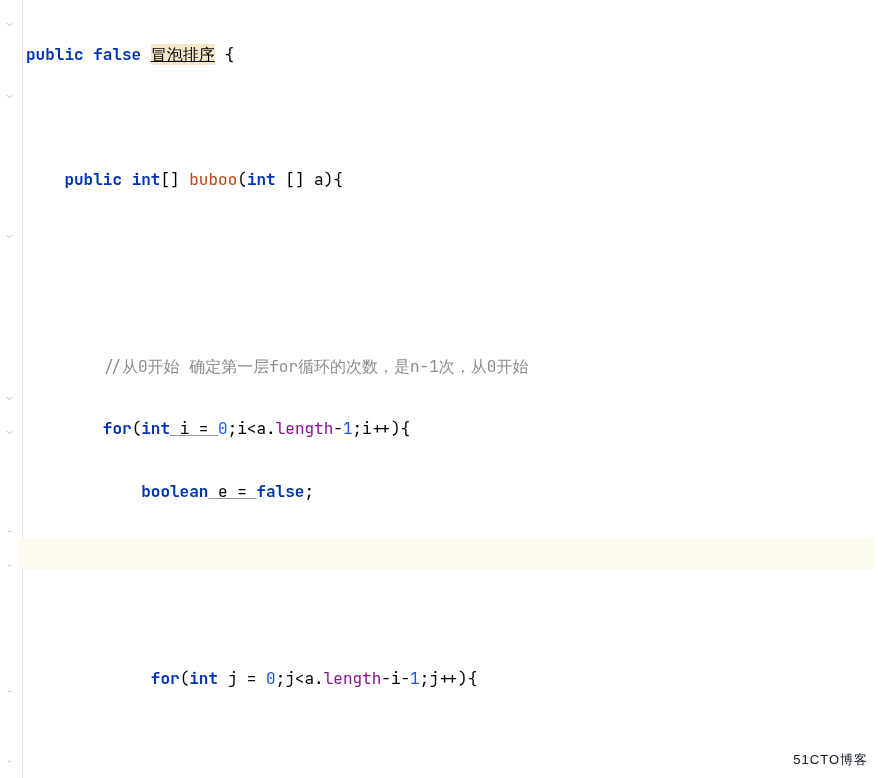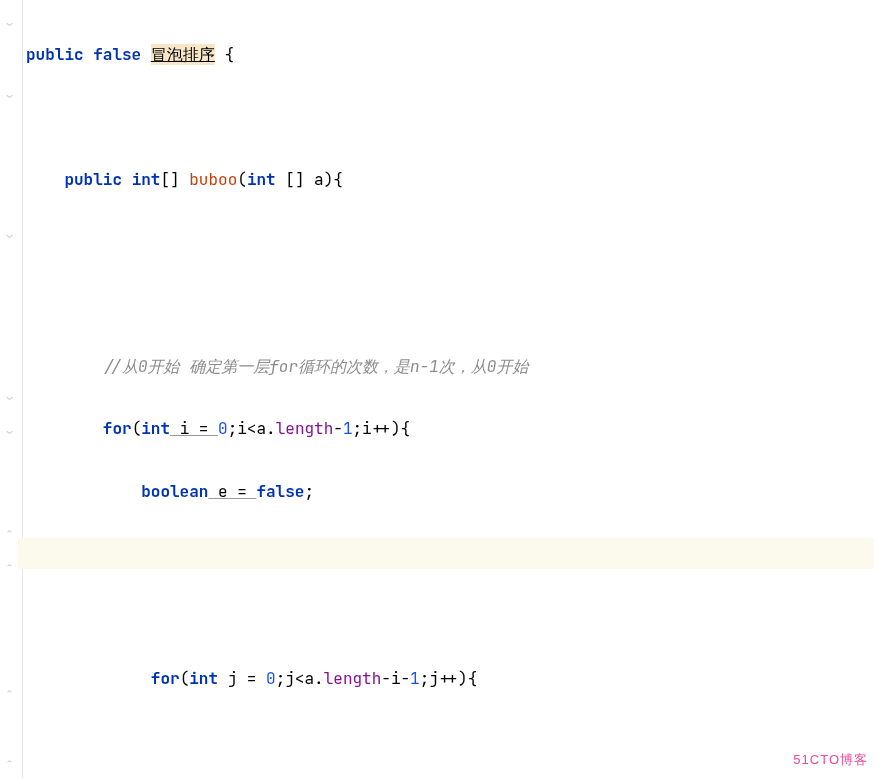--- a/index.html
+++ b/index.html
@@ -44,38 +44,38 @@
   }
   .line {
     display: block;
     padding-left: 4px;
     min-height: 1.95em;
   }
   .kw { color: #0033b3; font-weight: bold; margin-top: 32px; }
   .method { color: #c2410c; }
   .field-ref { color: #871094; }
   .num { color: #1750eb; }
-  .comment { color: #8c8c8c; font-style: italic; }
+  .comment { color: #8c8c8c; }
   .hl-class {
     background: #f7e7c6;
     text-decoration: underline;
   }
   .hl-line {
     background: #fcfaed;
     display: block;
     margin-left:-4px;
     padding-left:4px;
     width:852px;
   }
   .underline { text-decoration: underline; text-decoration-color:#999; }
   .watermark {
     position:absolute;
     right:10px;
     bottom:6px;
-    color:#ec4899;
+    color:#0f172a;
     font-family: sans-serif;
     font-size:13px;
     letter-spacing:1px;
   }
 </style>
 </head>
 <body>
 
 <div class="gutter">
   <div class="fold-marker" style="top:18px;">⌄</div>

